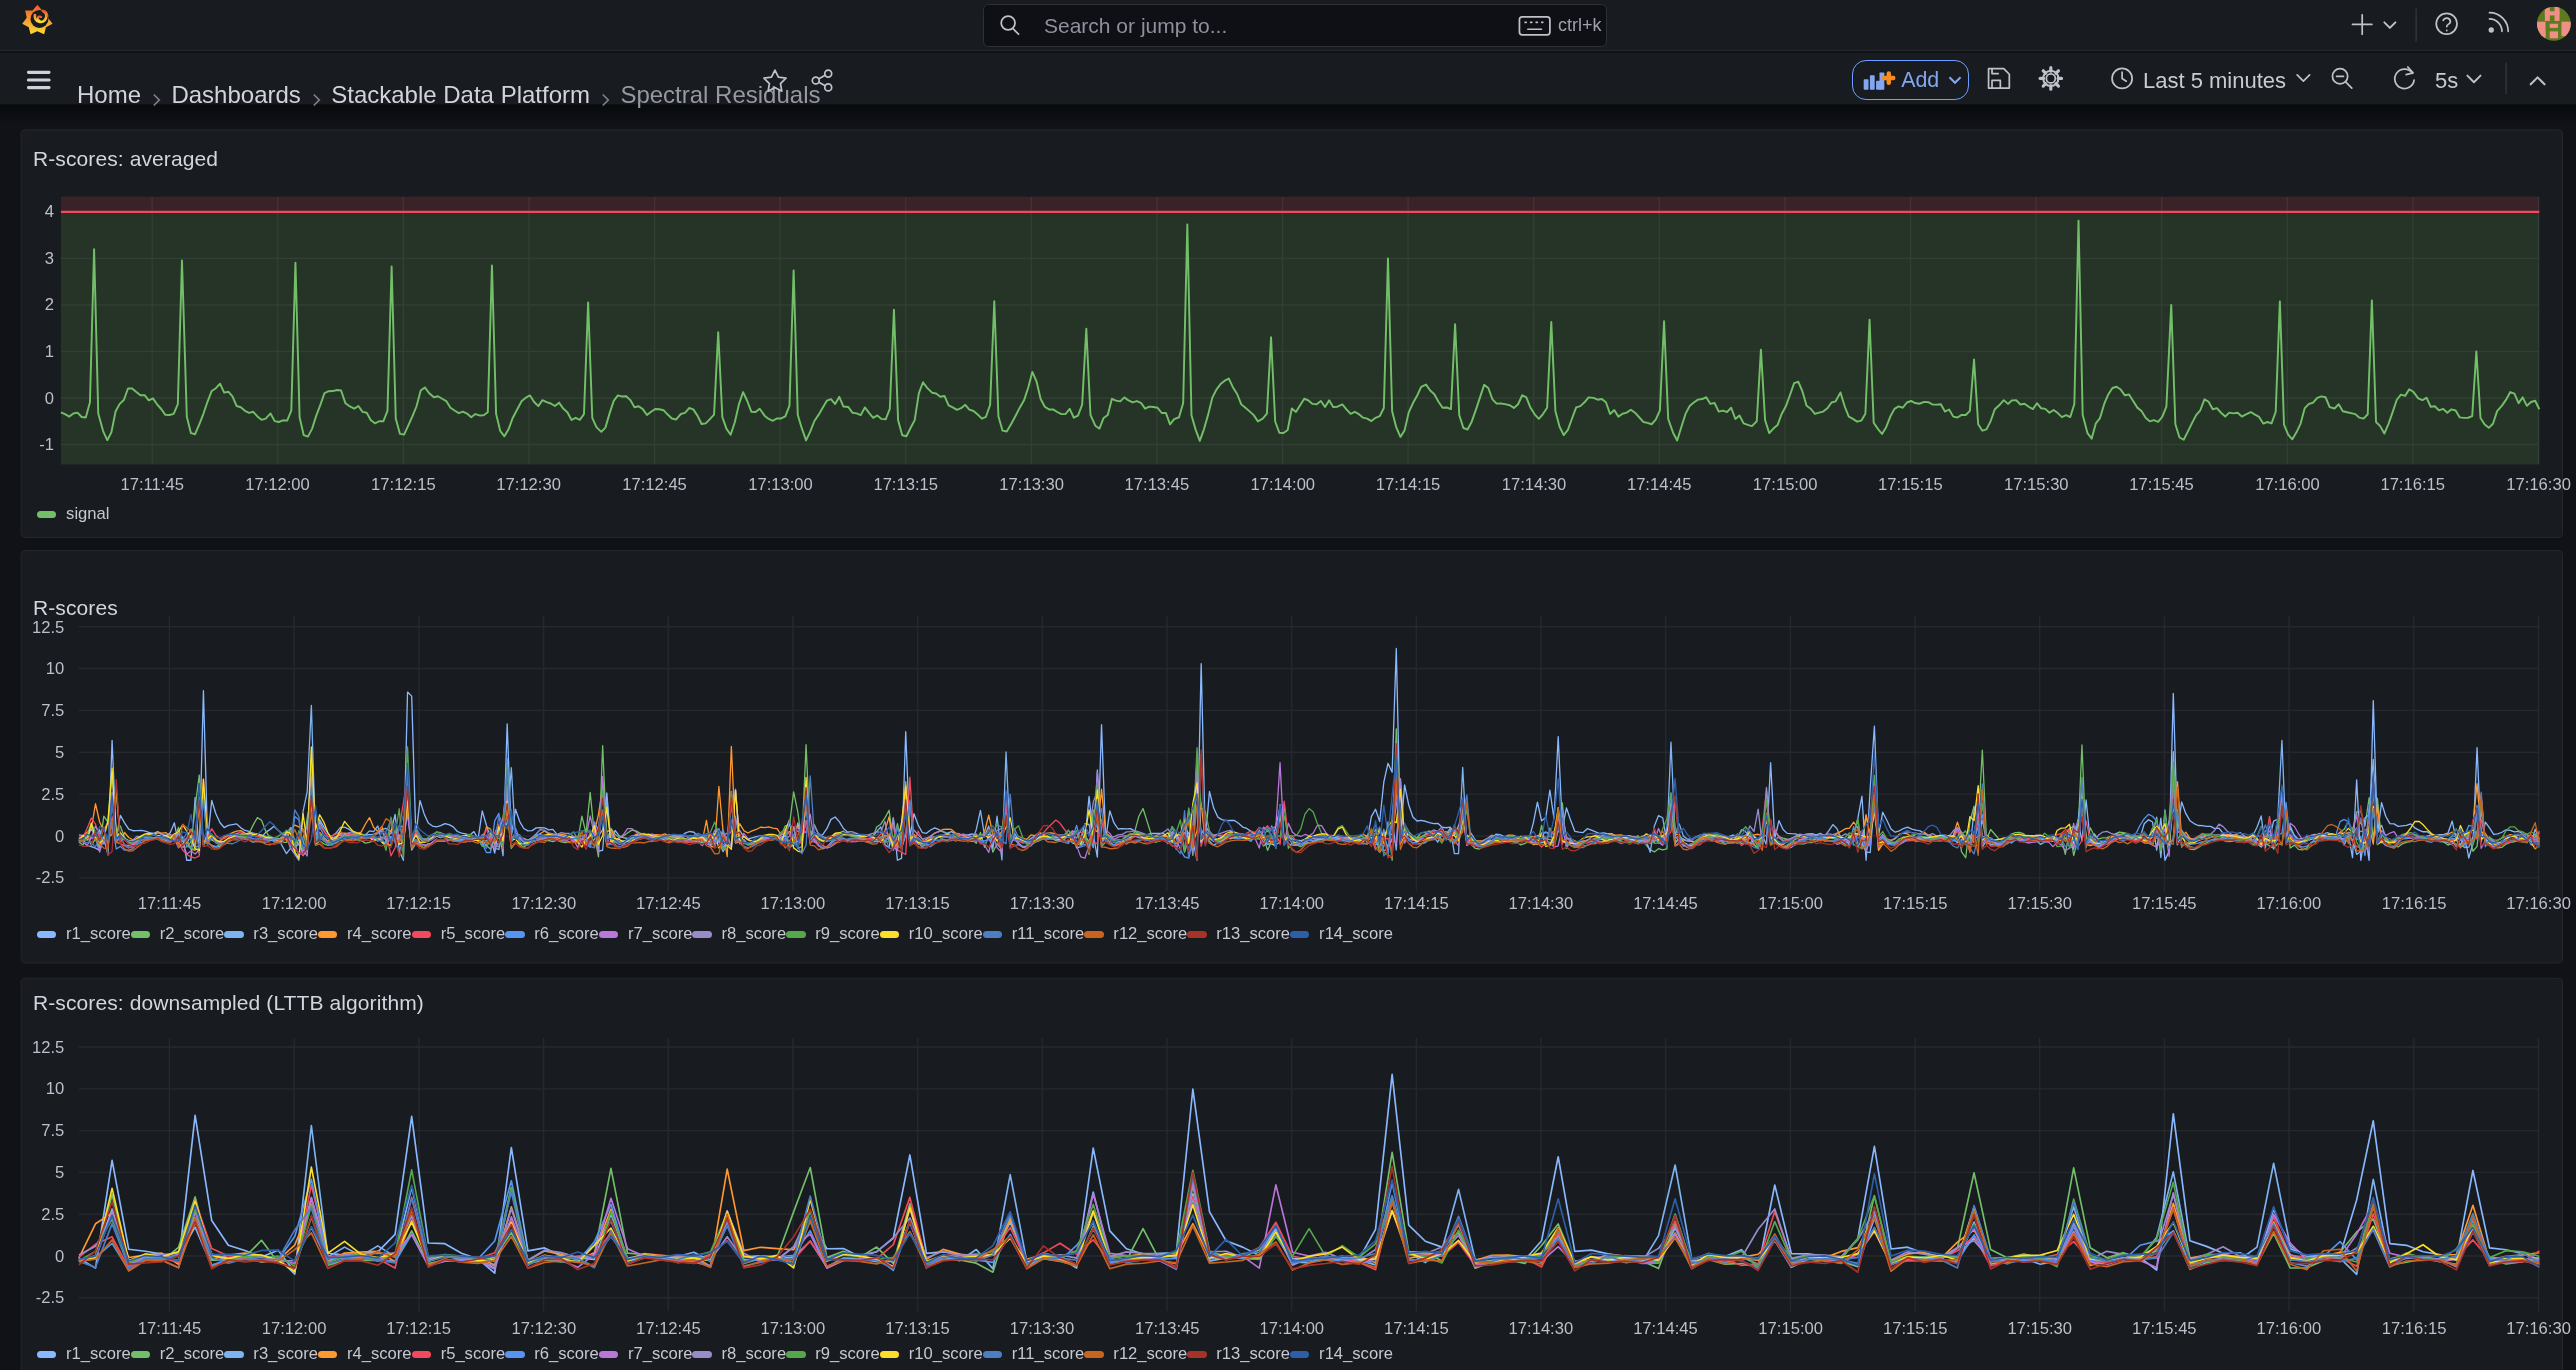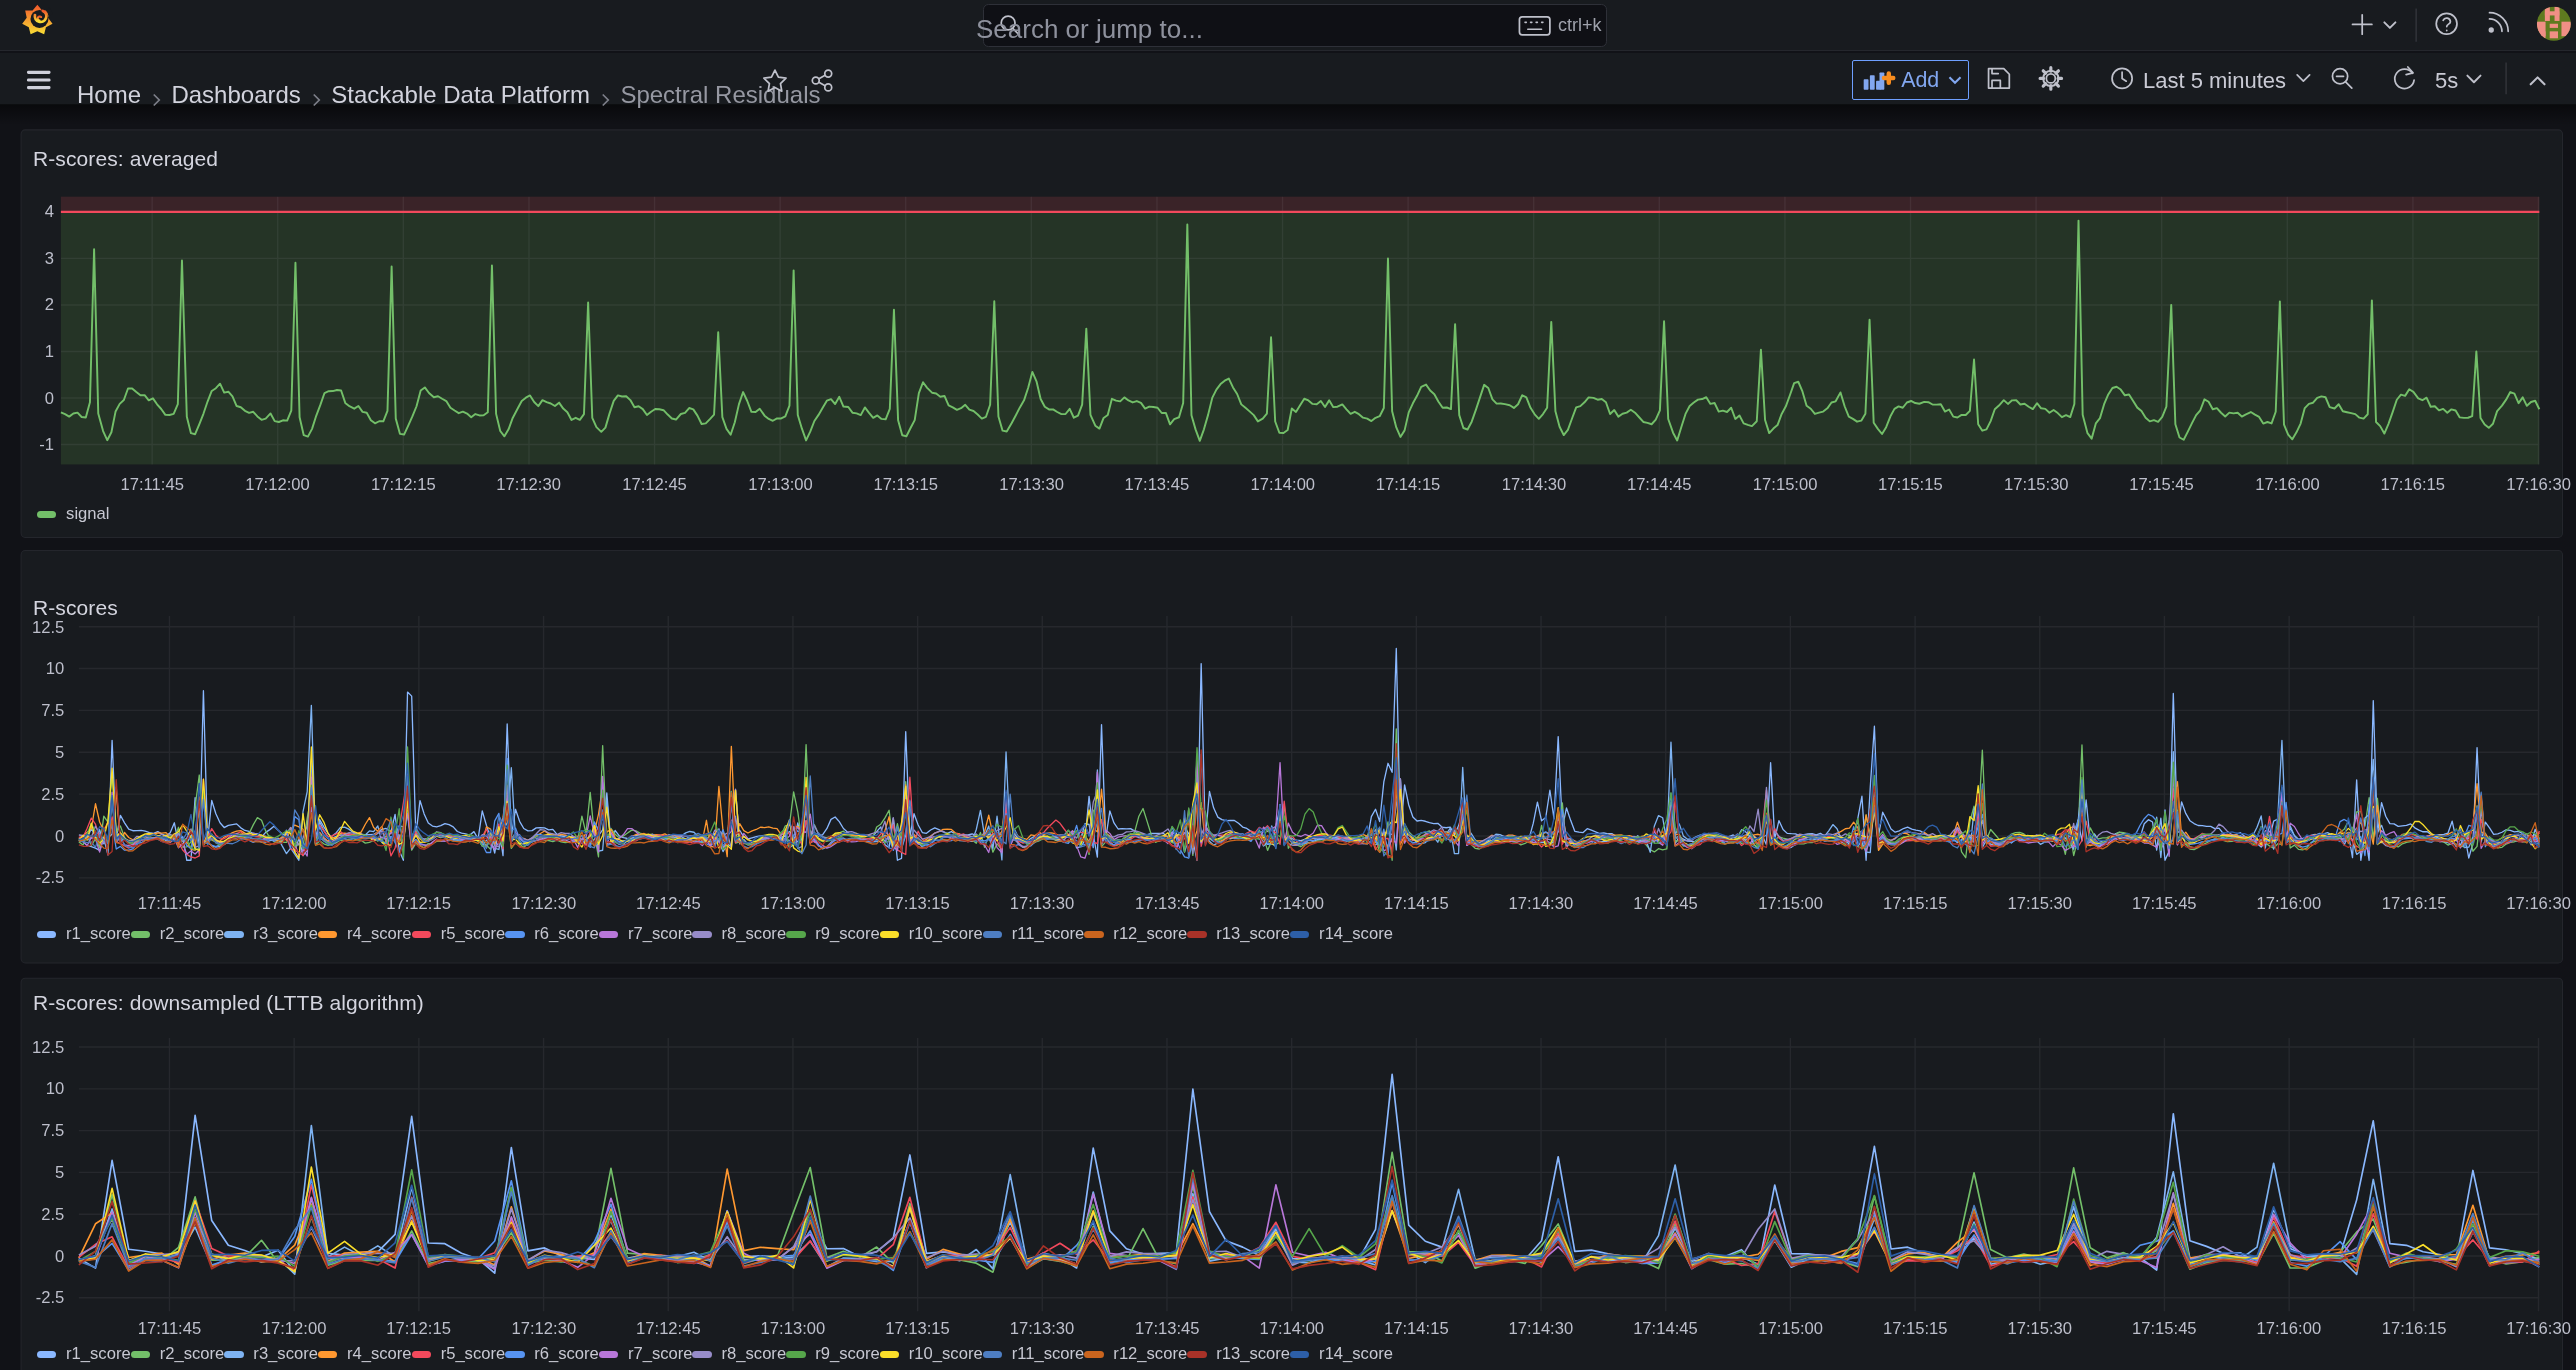--- a/index.html
+++ b/index.html
@@ -11,21 +11,21 @@
 .bc .sep{margin:0 9.7px;display:flex}
 .bc .dim{color:#9698A2}
 .ptitle{position:absolute;z-index:9;left:33px;font-size:21px;font-weight:500;color:#D4D5DF;letter-spacing:0.1px}
 .legend{position:absolute;z-index:9;left:37px;height:16.6px;display:flex;align-items:center;font-size:16.6px;color:#C7C8D2;white-space:nowrap}
 .li{display:flex;align-items:center;}
 .pill{display:inline-block;width:19.4px;height:7px;border-radius:3.5px;margin-right:9.7px}
 .ax{font-size:24px;fill:#BDBFCB}
 .layer{position:absolute;left:0;top:0;font-family:"Liberation Sans",sans-serif}
 svg{font-family:"Liberation Sans",sans-serif}
 .ic{stroke:#BFC1CB;stroke-width:2.5;fill:none;stroke-linecap:round;stroke-linejoin:round}
-#addbtn{position:absolute;left:1852px;top:60px;width:117px;height:40px;border:1.4px solid #6E9FFF;border-radius:2px;display:flex;align-items:center;color:#82A7F0;font-size:21.4px;z-index:9}
+#addbtn{position:absolute;left:1852px;top:60px;width:117px;height:40px;border:1.4px solid #6E9FFF;border-radius:14px;display:flex;align-items:center;color:#82A7F0;font-size:21.4px;z-index:9}
 .tlabel{position:absolute;z-index:9;font-size:22px;color:#C9CAD4}
 </style></head>
 <body>
 <div id="row1"></div>
 <div id="row2"></div>
 <div id="shadow"></div>
 
 <svg class="layer" width="2576" height="125" style="z-index:5" viewBox="0 0 3723 180">
  <defs>
   <linearGradient id="glog" x1="0" y1="0" x2="0" y2="1">
@@ -129,21 +129,21 @@
       <path d="M3480 96.5l7.5 8.5-10 2.5"></path>
  </g>
  <g class="ic">
       <path d="M3566 109l9.5 9.5 9.5-9.5" stroke-width="2.8"></path>
       <path d="M3657.5 121.5l10-10 10 10" stroke-width="3"></path>
     </g>
  <path d="M3622 90V136" stroke="#2E3036" stroke-width="2.5"></path>
 </svg>
 
 <div id="search"></div>
-<span style="position:absolute;z-index:9;left:976px;top:14px;font-size:26px;color:#8E919D">Search or jump to...</span>
+<span style="position:absolute;z-index:9;left:1044px;top:14px;font-size:21px;color:#8E919D">Search or jump to...</span>
 <span style="position:absolute;z-index:9;left:1558px;top:14.5px;font-size:18px;color:#9FA2AC">ctrl+k</span>
 
 <div class="bc" style="left:77px">Home
  <span class="sep">
       <svg width="11" height="18" viewBox="0 0 16 26">
         <path d="M4 5l8 8-8 8" stroke="#7D7F89" stroke-width="2.5" fill="none"></path>
       </svg>
     </span>Dashboards
  <span class="sep">
       <svg width="11" height="18" viewBox="0 0 16 26">

